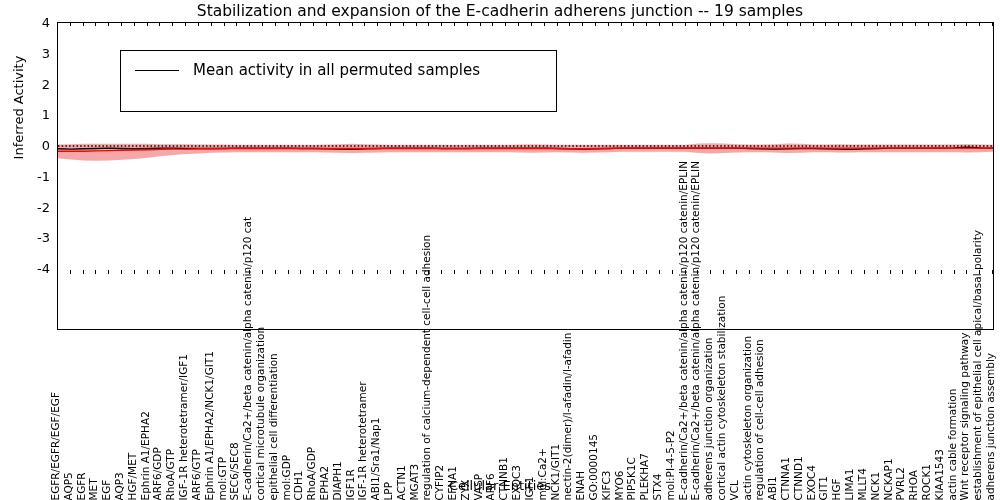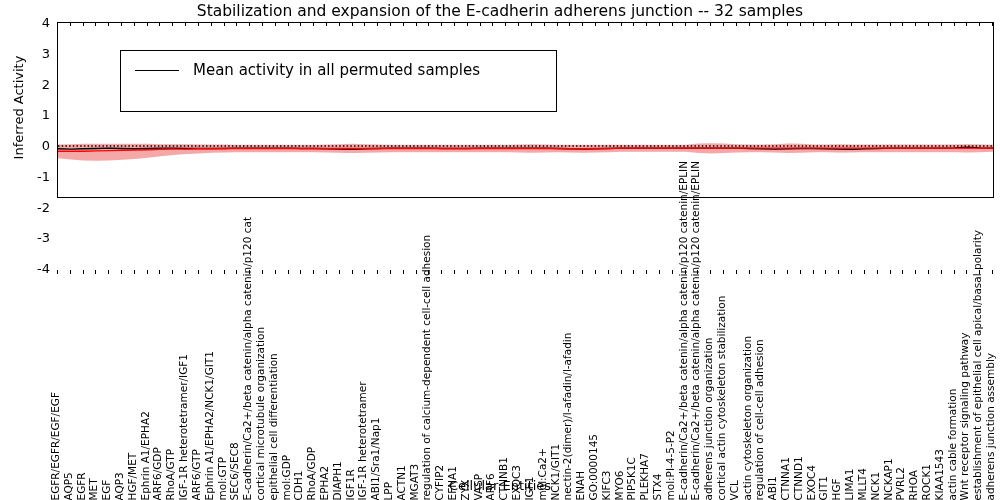--- a/index.html
+++ b/index.html
@@ -7,21 +7,21 @@
   #figure{position:relative;width:1000px;height:500px;background:#fff;}
 
   
   #chart-title{
     position:absolute;left:0;top:2px;width:1000px;text-align:center;
     font-size:15.5px;color:#000;letter-spacing:0px;white-space:nowrap;
   }
 
   
   #plot-area{
-    position:absolute;left:57px;top:22px;width:937px;height:176px;
+    position:absolute;left:57px;top:22px;width:937px;height:308px;
     border:1px solid #000;box-sizing:border-box;background:#fff;overflow:hidden;
   }
   #plot-svg{position:absolute;left:0;top:0;}
 
   
   #y-axis-label{
     position:absolute;left:-102px;top:100px;width:240px;
     transform:rotate(-90deg);transform-origin:center center;
     text-align:center;font-size:13px;color:#000;
   }
@@ -56,21 +56,21 @@
   .legend-row{display:flex;align-items:center;height:28px;}
   .legend-swatch{display:inline-block;width:44px;height:0;border-top:1.6px solid #000;margin:0 14px 0 6px;}
   .legend-swatch.red{border-top-color:#ff0000;}
   .legend-text{font-size:15px;color:#000;white-space:nowrap;}
 </style>
 </head>
 <body>
 
 <div id="figure">
 
-  <div id="chart-title">Stabilization and expansion of the E-cadherin adherens junction -- 32 samples</div>
+  <div id="chart-title">Stabilization and expansion of the E-cadherin adherens junction -- 19 samples</div>
 
   <div id="y-axis-label">Inferred Activity</div>
   <div id="ytick-labels"></div>
 
   <div id="plot-area">
     <svg id="plot-svg" width="935" height="246">
         <path d="M0.00,122.39 L12.81,122.08 L25.62,122.08 L38.42,121.77 L51.23,121.77 L64.04,121.77 L76.85,121.77 L89.66,121.77 L102.47,121.77 L115.27,121.77 L128.08,121.77 L140.89,121.77 L153.70,122.08 L166.51,122.08 L179.32,122.08 L192.12,122.08 L204.93,122.08 L217.74,122.08 L230.55,122.08 L243.36,122.08 L256.16,122.08 L268.97,122.08 L281.78,122.08 L294.59,122.08 L307.40,122.08 L320.21,122.08 L333.01,122.08 L345.82,122.08 L358.63,122.08 L371.44,122.08 L384.25,122.08 L397.05,122.08 L409.86,122.08 L422.67,122.08 L435.48,122.08 L448.29,122.08 L461.10,122.08 L473.90,122.08 L486.71,122.08 L499.52,122.08 L512.33,122.08 L525.14,122.08 L537.95,122.08 L550.75,122.08 L563.56,122.08 L576.37,122.08 L589.18,122.08 L601.99,122.08 L614.79,122.08 L627.60,122.08 L640.41,122.08 L653.22,122.08 L666.03,122.08 L678.84,122.08 L691.64,122.08 L704.45,122.08 L717.26,122.08 L730.07,122.08 L742.88,122.08 L755.68,122.08 L768.49,122.08 L781.30,122.08 L794.11,122.08 L806.92,122.08 L819.73,122.08 L832.53,122.08 L845.34,122.08 L858.15,122.08 L870.96,122.08 L883.77,122.08 L896.58,121.77 L909.38,121.46 L922.19,121.77 L935.00,122.08 L935.00,128.23 L922.19,127.92 L909.38,127.31 L896.58,127.92 L883.77,128.23 L870.96,128.23 L858.15,128.23 L845.34,128.23 L832.53,128.23 L819.73,128.54 L806.92,128.84 L794.11,129.46 L781.30,129.15 L768.49,128.84 L755.68,128.54 L742.88,128.54 L730.07,128.84 L717.26,129.15 L704.45,128.84 L691.64,128.54 L678.84,128.23 L666.03,128.23 L653.22,128.23 L640.41,128.23 L627.60,128.23 L614.79,128.23 L601.99,128.23 L589.18,128.23 L576.37,128.23 L563.56,128.23 L550.75,128.54 L537.95,128.84 L525.14,129.15 L512.33,128.84 L499.52,128.54 L486.71,128.23 L473.90,128.23 L461.10,128.23 L448.29,128.23 L435.48,128.23 L422.67,128.23 L409.86,128.54 L397.05,128.54 L384.25,128.54 L371.44,128.23 L358.63,128.23 L345.82,128.23 L333.01,128.23 L320.21,128.54 L307.40,128.84 L294.59,129.46 L281.78,129.15 L268.97,128.84 L256.16,128.54 L243.36,128.54 L230.55,128.23 L217.74,128.23 L204.93,128.23 L192.12,128.23 L179.32,128.23 L166.51,128.54 L153.70,128.54 L140.89,128.84 L128.08,128.84 L115.27,128.84 L102.47,129.15 L89.66,129.46 L76.85,129.76 L64.04,129.76 L51.23,129.46 L38.42,129.76 L25.62,129.76 L12.81,129.76 L0.00,129.15 Z" fill="#d9d9d9" stroke="none"></path>
         <path d="M0.00,121.46 L12.81,121.16 L25.62,120.85 L38.42,120.85 L51.23,120.85 L64.04,120.85 L76.85,120.85 L89.66,120.85 L102.47,121.16 L115.27,121.16 L128.08,121.16 L140.89,121.46 L153.70,121.46 L166.51,121.46 L179.32,121.77 L192.12,121.77 L204.93,121.77 L217.74,121.77 L230.55,121.77 L243.36,121.77 L256.16,121.77 L268.97,121.46 L281.78,121.16 L294.59,120.85 L307.40,121.16 L320.21,121.46 L333.01,121.77 L345.82,121.77 L358.63,121.77 L371.44,121.77 L384.25,121.77 L397.05,121.77 L409.86,121.77 L422.67,121.77 L435.48,121.77 L448.29,121.77 L461.10,121.46 L473.90,121.16 L486.71,121.46 L499.52,121.77 L512.33,121.77 L525.14,121.77 L537.95,121.77 L550.75,121.77 L563.56,121.77 L576.37,121.77 L589.18,121.77 L601.99,121.77 L614.79,121.77 L627.60,121.77 L640.41,120.54 L653.22,120.23 L666.03,120.54 L678.84,121.16 L691.64,121.46 L704.45,121.46 L717.26,121.16 L730.07,120.54 L742.88,120.85 L755.68,121.46 L768.49,121.46 L781.30,121.16 L794.11,121.46 L806.92,121.46 L819.73,121.46 L832.53,121.46 L845.34,121.46 L858.15,121.46 L870.96,121.46 L883.77,121.46 L896.58,121.46 L909.38,121.16 L922.19,121.46 L935.00,121.77 L935.00,128.84 L922.19,129.15 L909.38,129.46 L896.58,129.15 L883.77,129.15 L870.96,129.15 L858.15,129.15 L845.34,129.15 L832.53,129.15 L819.73,129.15 L806.92,129.15 L794.11,129.15 L781.30,129.46 L768.49,129.15 L755.68,129.15 L742.88,129.76 L730.07,130.07 L717.26,129.46 L704.45,129.15 L691.64,129.15 L678.84,129.46 L666.03,130.07 L653.22,130.38 L640.41,130.07 L627.60,128.84 L614.79,128.84 L601.99,128.84 L589.18,128.84 L576.37,128.84 L563.56,128.84 L550.75,129.15 L537.95,129.46 L525.14,129.76 L512.33,129.46 L499.52,129.15 L486.71,129.46 L473.90,129.76 L461.10,129.46 L448.29,129.15 L435.48,129.15 L422.67,129.15 L409.86,129.15 L397.05,129.15 L384.25,129.15 L371.44,129.15 L358.63,129.15 L345.82,129.15 L333.01,129.15 L320.21,129.46 L307.40,129.76 L294.59,130.07 L281.78,129.76 L268.97,129.46 L256.16,129.15 L243.36,129.15 L230.55,129.15 L217.74,129.15 L204.93,129.15 L192.12,129.15 L179.32,129.15 L166.51,129.46 L153.70,129.76 L140.89,130.38 L128.08,131.00 L115.27,131.92 L102.47,133.15 L89.66,134.69 L76.85,135.91 L64.04,136.84 L51.23,137.45 L38.42,137.76 L25.62,137.45 L12.81,136.53 L0.00,135.30 Z" fill="#f4a8a8" stroke="none"></path>
         <line x1="0" x2="935" y1="123" y2="123" stroke="#000000" stroke-width="1.4" stroke-dasharray="1.5,2.2"></line>
         <path d="M0.00,125.77 L12.81,126.08 L25.62,125.77 L38.42,125.46 L51.23,125.15 L64.04,125.46 L76.85,125.77 L89.66,125.46 L102.47,125.15 L115.27,125.15 L128.08,125.46 L140.89,125.46 L153.70,125.46 L166.51,125.46 L179.32,125.15 L192.12,125.15 L204.93,125.15 L217.74,125.15 L230.55,125.15 L243.36,125.46 L256.16,125.46 L268.97,125.77 L281.78,126.08 L294.59,126.38 L307.40,125.77 L320.21,125.46 L333.01,125.15 L345.82,125.15 L358.63,125.15 L371.44,125.15 L384.25,125.46 L397.05,125.46 L409.86,125.46 L422.67,125.15 L435.48,125.15 L448.29,125.15 L461.10,125.15 L473.90,125.15 L486.71,125.15 L499.52,125.46 L512.33,125.77 L525.14,126.08 L537.95,125.77 L550.75,125.46 L563.56,125.15 L576.37,125.15 L589.18,125.15 L601.99,125.15 L614.79,125.15 L627.60,125.15 L640.41,125.15 L653.22,125.15 L666.03,125.15 L678.84,125.15 L691.64,125.46 L704.45,125.77 L717.26,126.08 L730.07,125.77 L742.88,125.46 L755.68,125.46 L768.49,125.77 L781.30,126.08 L794.11,126.38 L806.92,125.77 L819.73,125.46 L832.53,125.15 L845.34,125.15 L858.15,125.15 L870.96,125.15 L883.77,125.15 L896.58,124.84 L909.38,124.23 L922.19,124.84 L935.00,125.15 " fill="none" stroke="#000000" stroke-width="1.4"></path>

